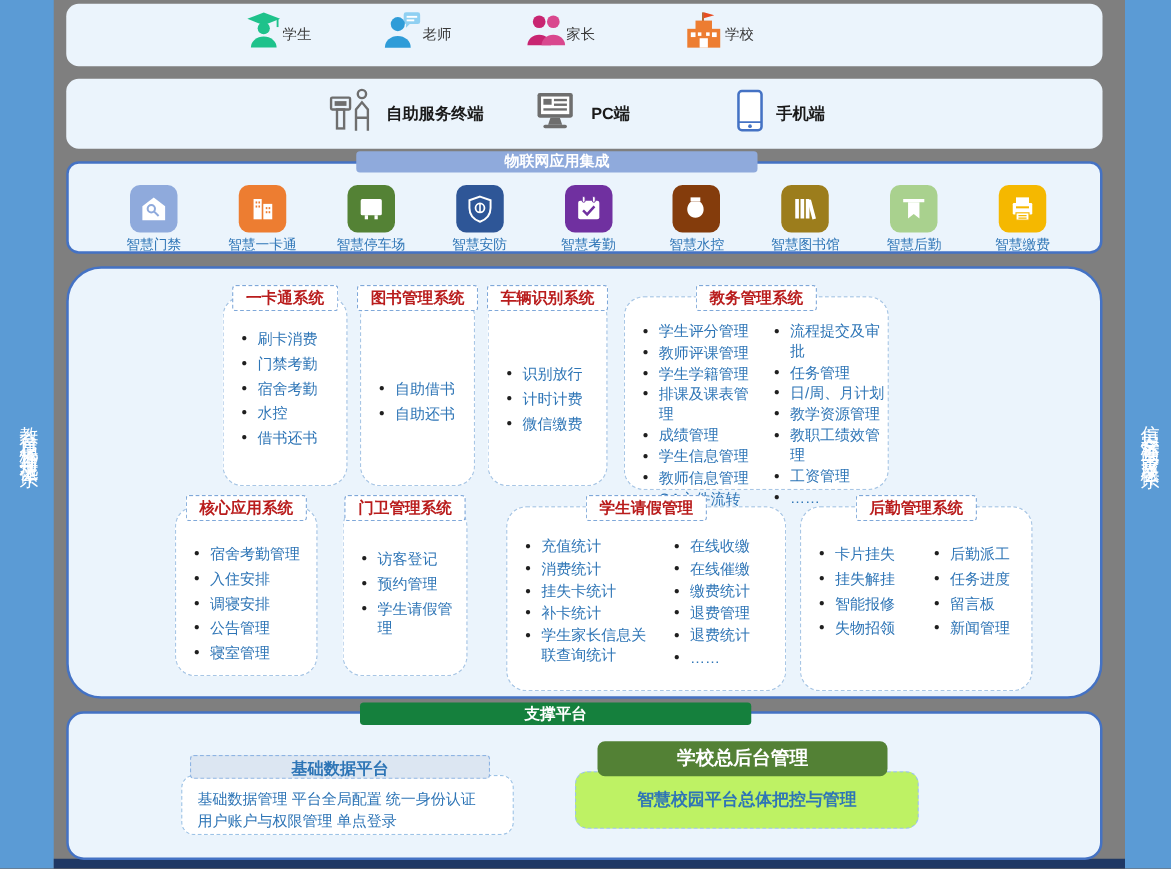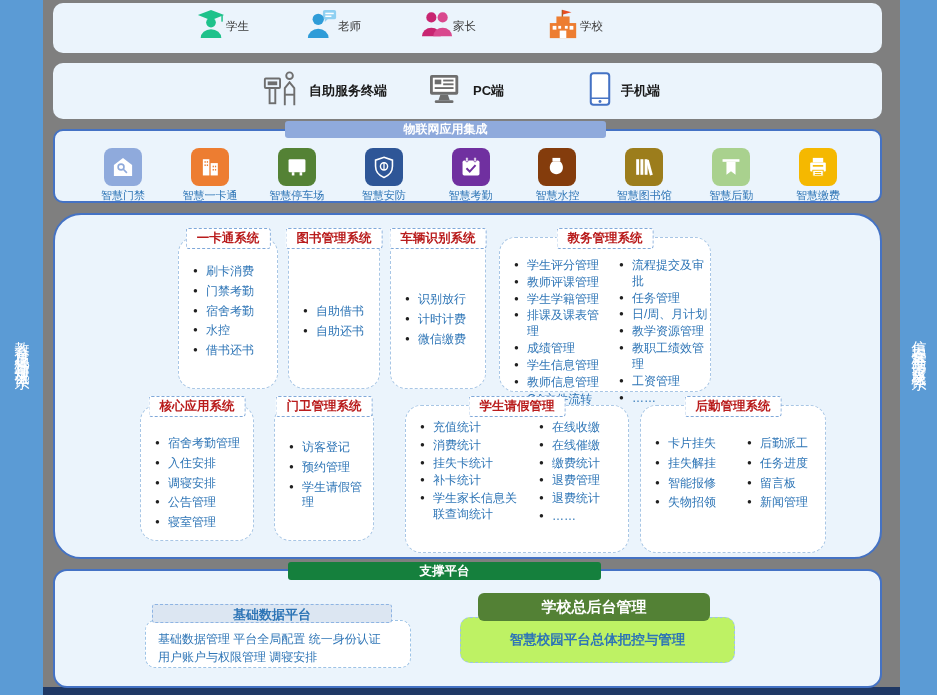--- a/index.html
+++ b/index.html
@@ -48,21 +48,21 @@
   .card li{position:relative;padding-left:13px;font-size:12px;color:#2e75b6;line-height:1.32;margin-bottom:4px;}
   .card li::before{content:"\25CF";position:absolute;left:0;top:2px;font-size:8px;color:#1f1f1f;}
   .cols{display:flex;}
   .cols ul{flex:1;padding-right:0;}
   .c0{left:123px;top:22px;width:100px;height:152px;} .c0 ul{margin-top:12px;}
   .c1{left:233px;top:22px;width:92px;height:152px;}  .c1 ul{margin-top:52px;}
   .c2{left:335px;top:22px;width:96px;height:152px;}  .c2 ul{margin-top:40px;}
   .c3{left:444px;top:22px;width:212px;height:155px;} .c3 ul{margin-top:6px;} .c3 li{margin-bottom:1px;}
   .c4{left:85px;top:190px;width:114px;height:136px;} .c4 ul{margin-top:16px;}
   .c5{left:219px;top:190px;width:100px;height:136px;}.c5 ul{margin-top:20px;}
-  .c6{left:350px;top:190px;width:224px;height:148px;}.c6 ul{} .c6 li{margin-bottom:2px;}
+  .c6{left:350px;top:190px;width:224px;height:148px;}.c6 ul{margin-top:10px;} .c6 li{margin-bottom:2px;}
   .c6 ul:first-child{flex:1.18;}
   .c7{left:585px;top:190px;width:186px;height:148px;}.c7 ul{margin-top:16px;}
   
   .base-pill{position:absolute;left:97px;top:33px;width:240px;height:19px;line-height:19px;z-index:2;
              background:#dce6f2;border:1.5px dashed #8eb4e3;border-radius:3px;text-align:center;
              color:#2e75b6;font-weight:bold;font-size:13px;box-sizing:border-box;}
   .base-box{position:absolute;left:90px;top:49px;width:266px;height:48px;background:#fff;
             border:1.5px dashed #9dc3e6;border-radius:10px;box-sizing:border-box;
             padding:9px 10px 0 12px;color:#2e75b6;font-size:12px;line-height:1.5;}
   .admin-pill{position:absolute;left:423px;top:22px;width:232px;height:28px;line-height:28px;z-index:2;
@@ -409,19 +409,19 @@
           </ul>
       </div>
     </div>
   </div>
 
   <div class="tab support-tab">支撑平台</div>
   <div class="panel support">
     <div class="base-pill">基础数据平台</div>
     <div class="base-box">
       <div>基础数据管理 平台全局配置 统一身份认证</div>
-      <div>用户账户与权限管理  调寝安排</div>
+      <div>用户账户与权限管理  单点登录</div>
     </div>
     <div class="admin-pill">学校总后台管理</div>
     <div class="admin-box">智慧校园平台总体把控与管理</div>
   </div>
 
 </div>
 
 </body></html>

